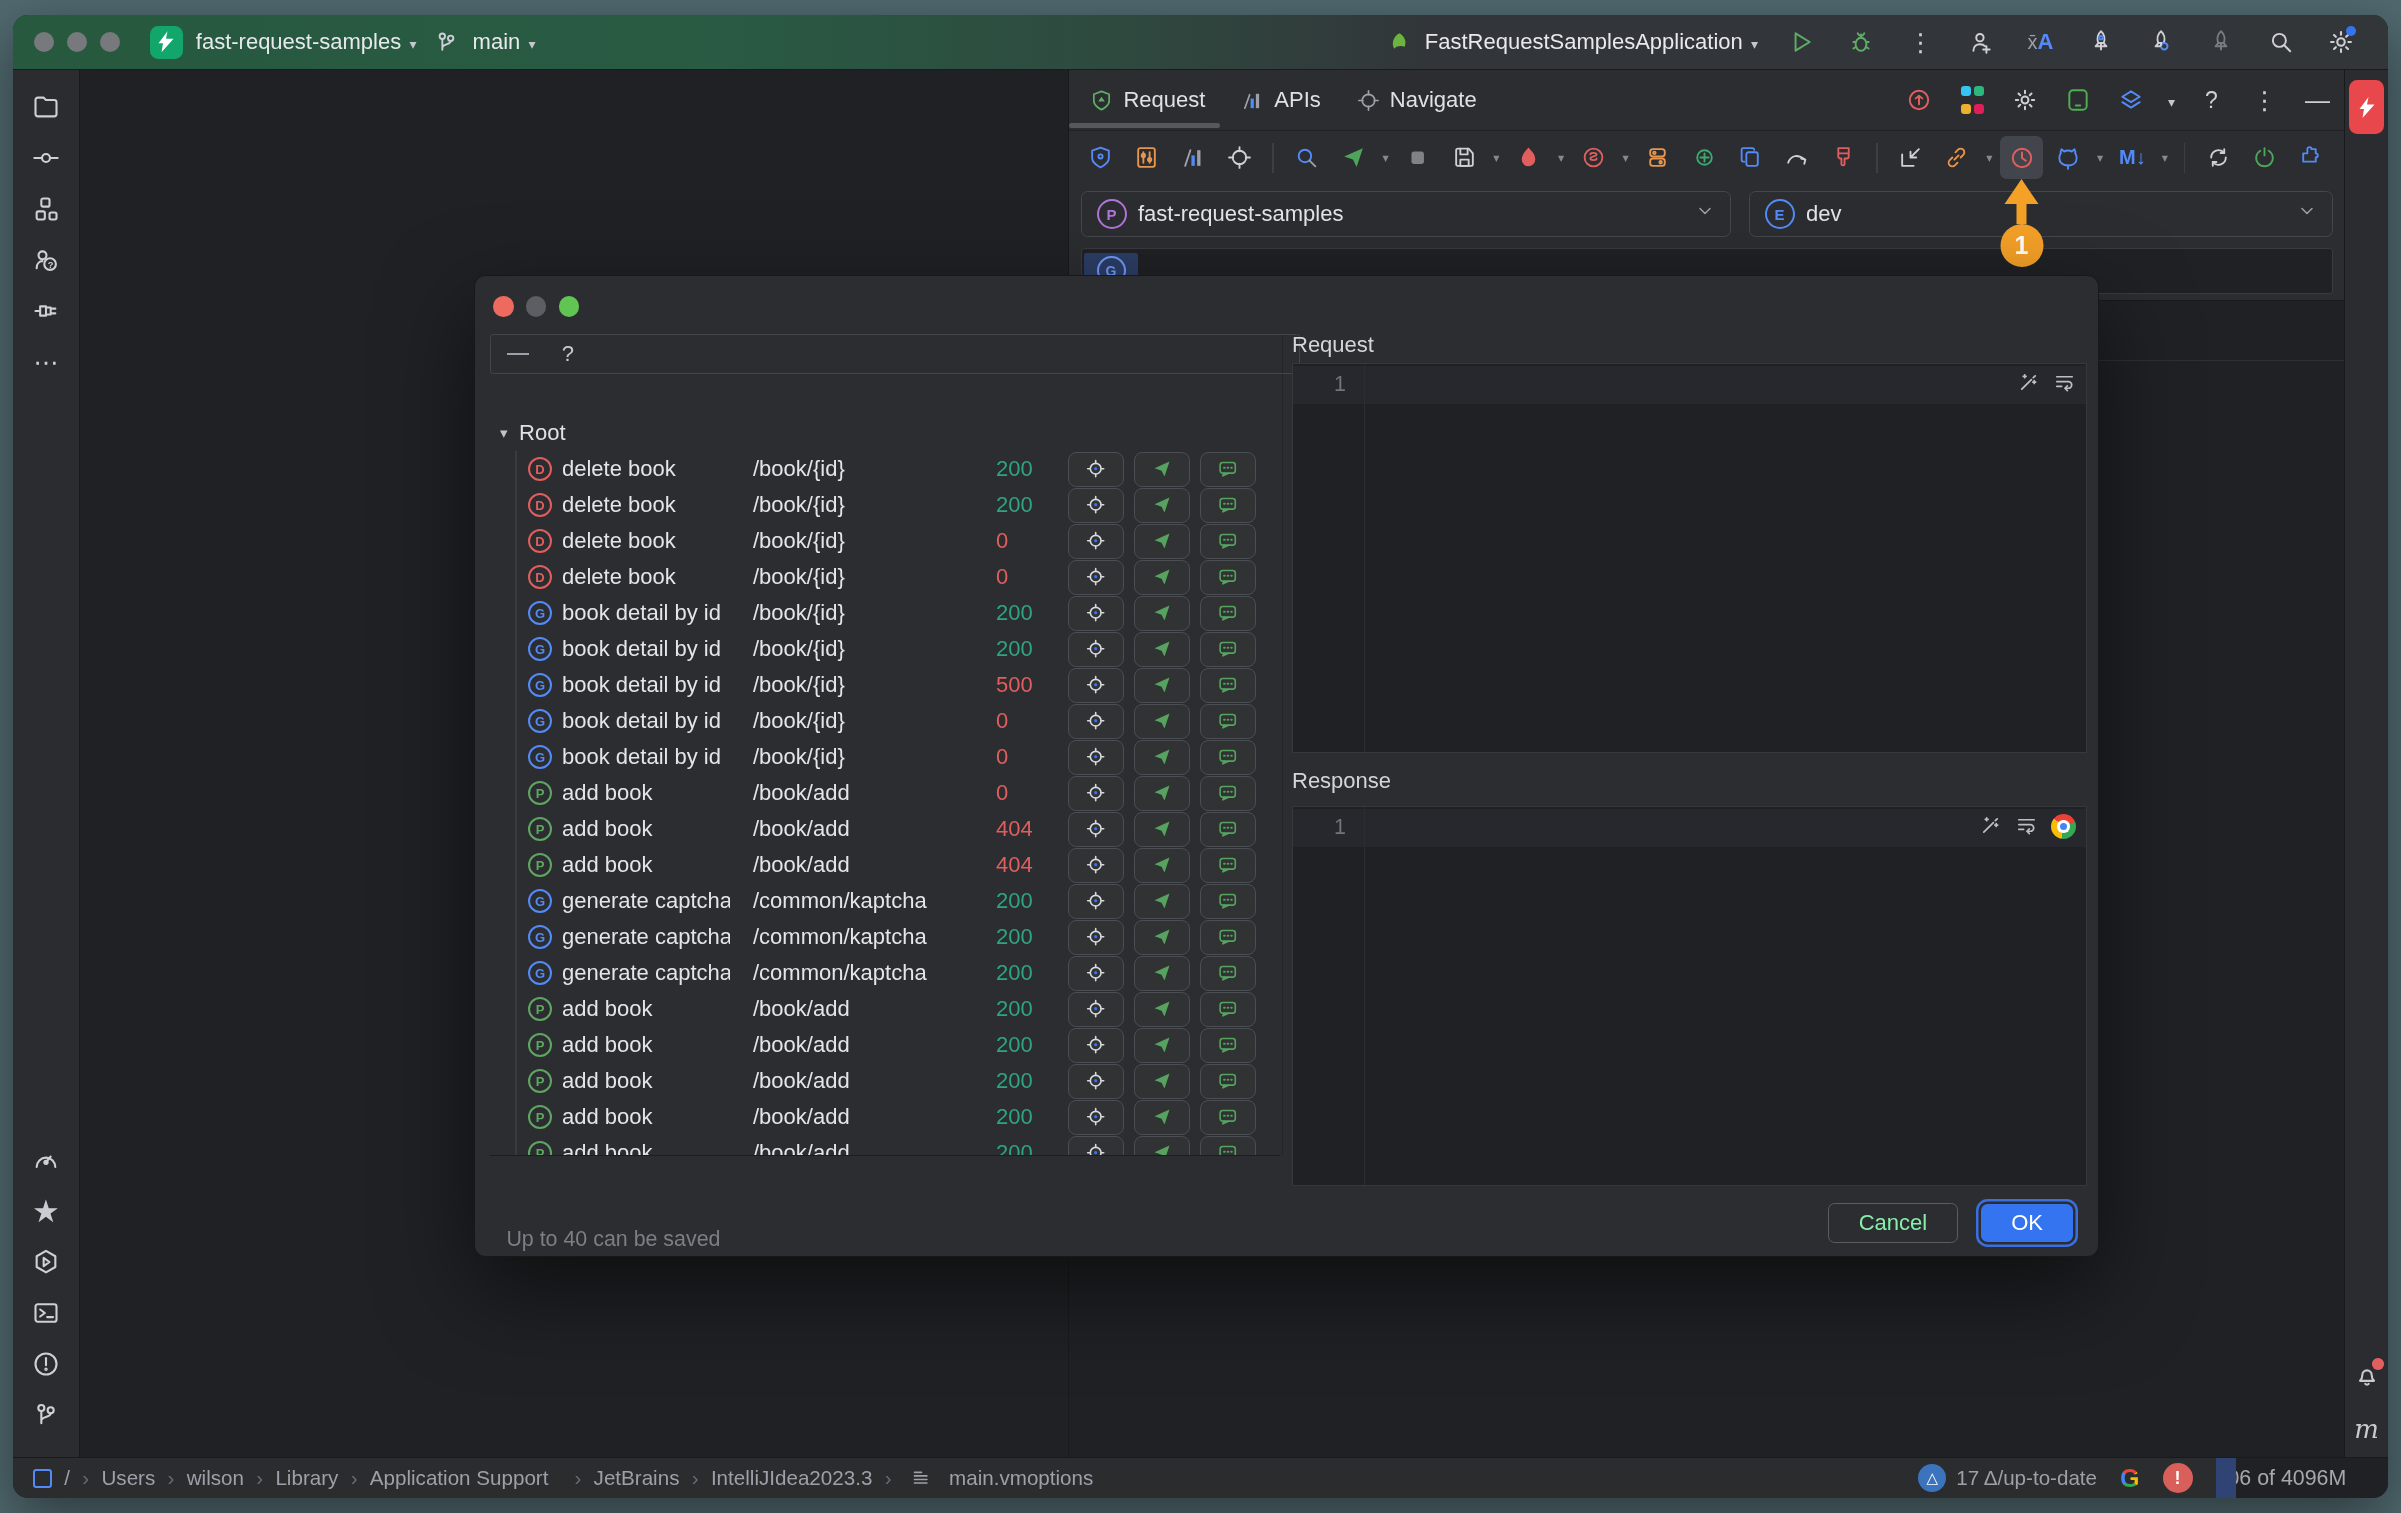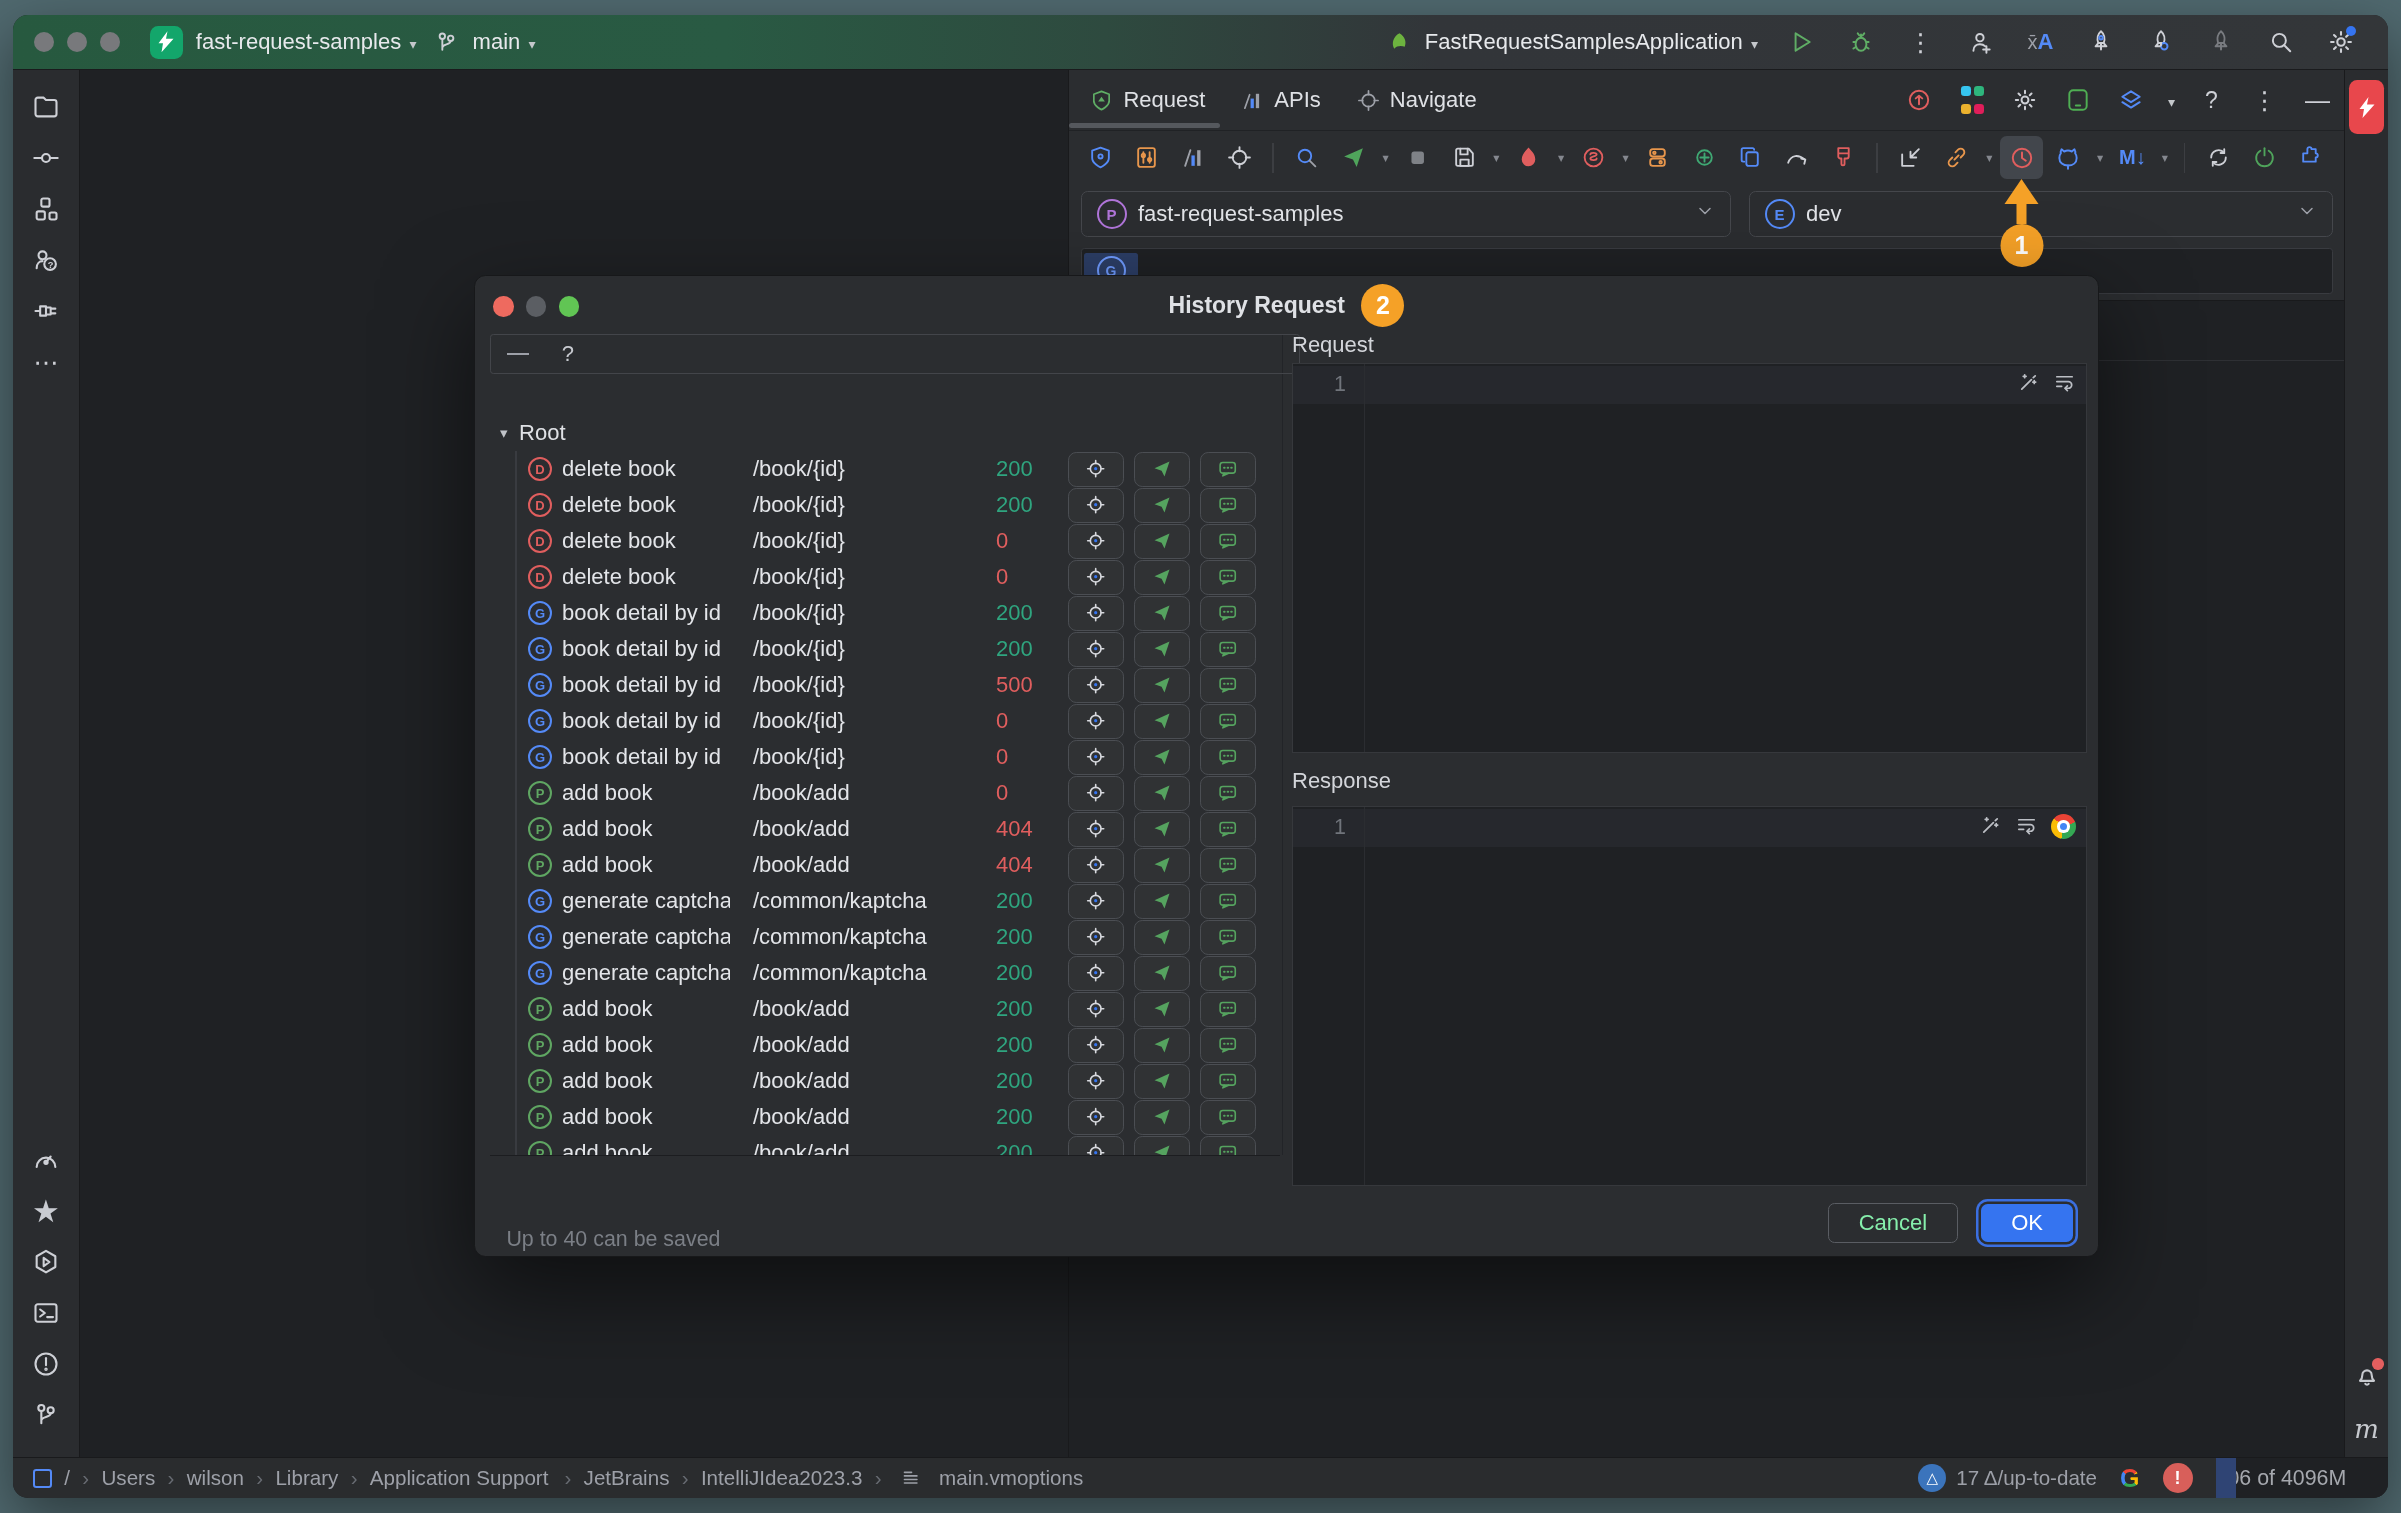--- a/index.html
+++ b/index.html
@@ -614,21 +614,21 @@
           <span style="display:flex;align-items:center;gap:12.3px">
             <span>wilson</span>
             <span class="crumb-sep">›</span>
           </span>
 
           <span style="display:flex;align-items:center;gap:12.3px">
             <span>Library</span>
             <span class="crumb-sep">›</span>
           </span>
 
-          <span style="display:flex;align-items:center;gap:16px">
+          <span style="display:flex;align-items:center;gap:26px">
             <span>Application Support</span>
             <span class="crumb-sep">›</span>
           </span>
 
           <span style="display:flex;align-items:center;gap:12.3px">
             <span>JetBrains</span>
             <span class="crumb-sep">›</span>
           </span>
 
           <span style="display:flex;align-items:center;gap:12.3px">
@@ -656,24 +656,20 @@
       </span>
     </div>
   </div>
 </div>
 
 <div class="dialog">
   <div class="dlg-lights">
     <span class="dlg-light r"></span>
     <span class="dlg-light y"></span>
     <span class="dlg-light g"></span>
-  </div>
-  <div class="dlg-title">
-    <span>History Request</span>
-    <span class="badge badge2">2</span>
   </div>
 
   <div class="left-panel">
     <div class="search-box">
       <span class="dash"></span>
       <span class="qmark">?</span>
     </div>
 
 
     <div class="tree">

